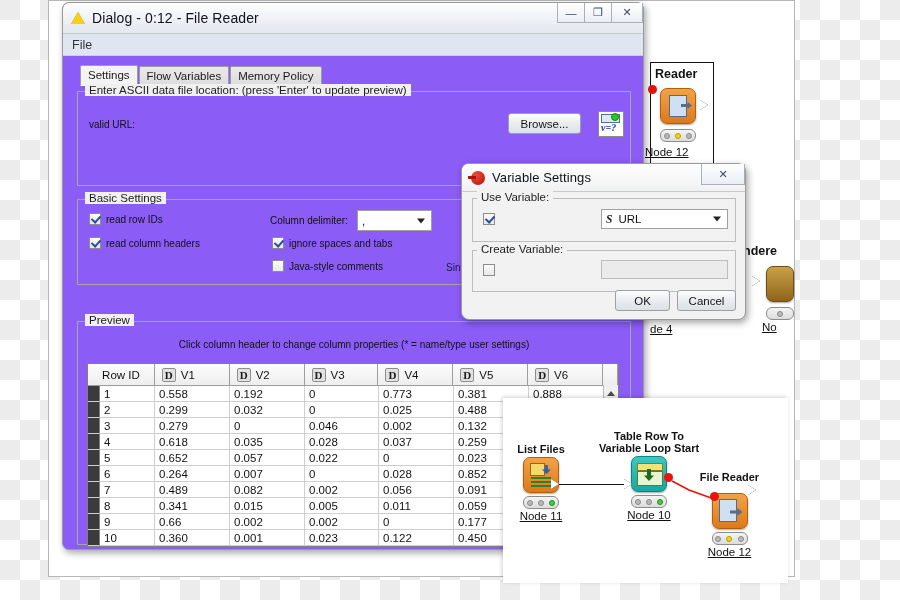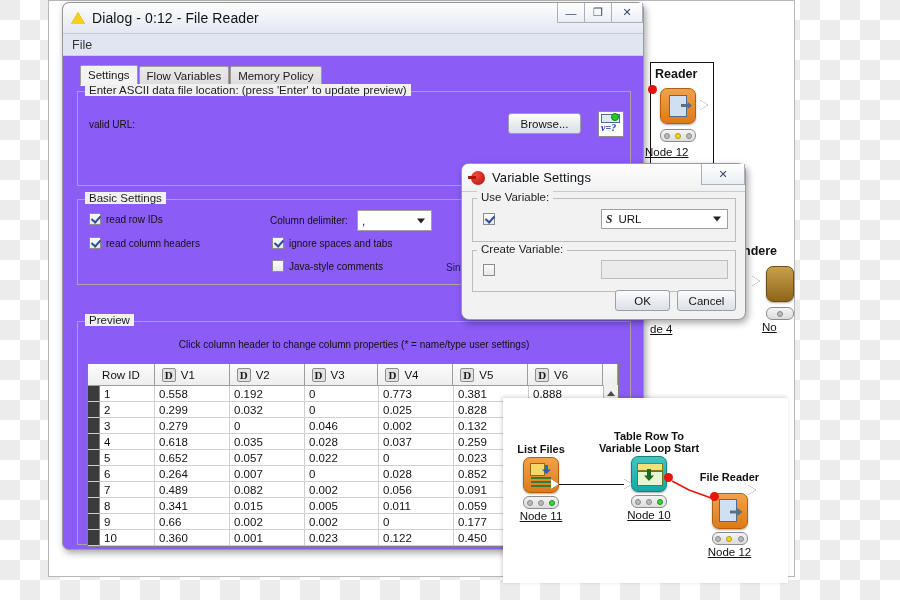--- a/index.html
+++ b/index.html
@@ -230,21 +230,21 @@
           <div class="td" style="width: 75px;">0.381</div>
           <div class="td" style="width: 75px;">0.888</div>
         </div>
         <div class="tr">
           <div class="td idx"></div>
           <div class="td rid">2</div>
           <div class="td" style="width: 75px;">0.299</div>
           <div class="td" style="width: 75px;">0.032</div>
           <div class="td" style="width: 74px;">0</div>
           <div class="td" style="width: 75px;">0.025</div>
-          <div class="td" style="width: 75px;">0.828</div>
+          <div class="td" style="width: 75px;">0.488</div>
           <div class="td" style="width: 75px;"></div>
         </div>
         <div class="tr">
           <div class="td idx"></div>
           <div class="td rid">3</div>
           <div class="td" style="width: 75px;">0.279</div>
           <div class="td" style="width: 75px;">0</div>
           <div class="td" style="width: 74px;">0.046</div>
           <div class="td" style="width: 75px;">0.002</div>
           <div class="td" style="width: 75px;">0.132</div>

